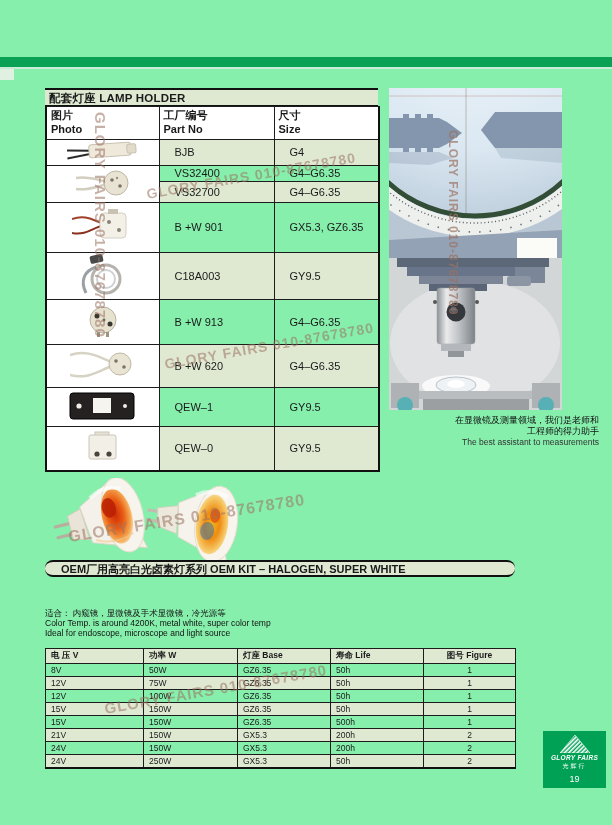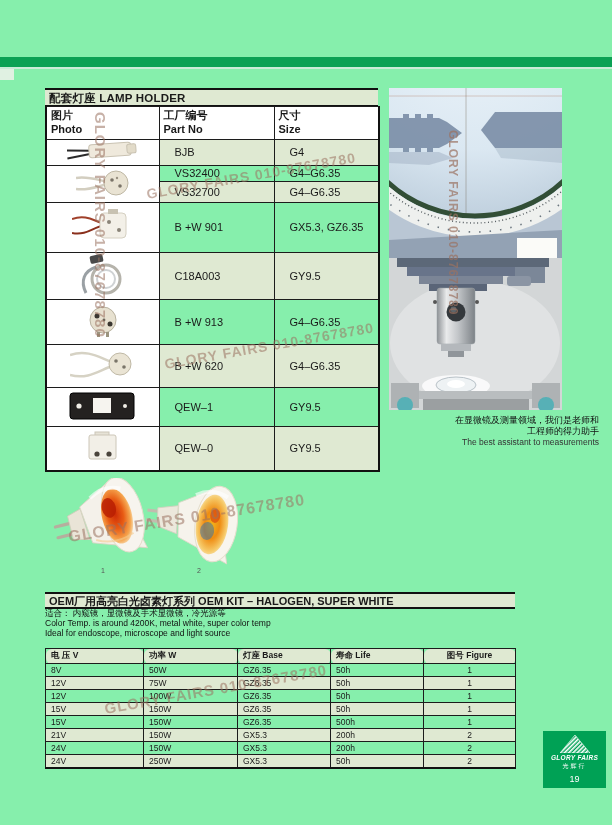--- a/index.html
+++ b/index.html
@@ -31,29 +31,29 @@
   .caption { position:absolute; left:389px; top:415px; width:210px; font-size:9px; line-height:10.5px; color:#111;text-align:right; }
   .caption .en { font-size:8.5px; color:#333; margin-top:1px; }
 
   
   .fig1 { position:absolute; left:52px; top:478px; }
   .fig2 { position:absolute; left:146px; top:480px; }
   .figlab { position:absolute; top:567px; font-size:7px; color:#555; width:10px; text-align:center; }
   .figlab.l1 { left:98px; } .figlab.l2 { left:194px; }
 
   
-  .oem-title { position:absolute; left:45px; top:592px; width:470px; height:17px; line-height:14px;
+  .oem-title { position:absolute; left:45px; top:560px; width:470px; height:17px; line-height:14px;
                background:var(--band-green); border-top:2px solid #111; border-bottom:2px solid #111;
-               font-size:11px; font-weight:bold; padding-left:4px; }
+               font-size:11px; font-weight:bold; padding-left:16px;border-radius:8px; }
   .oem-desc { position:absolute; left:45px; top:608px; width:470px; font-size:8.5px; line-height:10px; color:#111; }
   .oem-tbl { position:absolute; left:45px; top:648px; }
   table.oem-t { width:470px; border-collapse:collapse; table-layout:fixed; }
   table.oem-t th, table.oem-t td { border:1px solid #1c1c1c; font-size:8.5px; padding:1px 0 1px 5px; text-align:left; height:13px; }
   table.oem-t { border:1.5px solid #111; border-bottom:2px solid #111; }
-  table.oem-t th { background:var(--band-green); font-weight:bold; height:14px;border-radius:6px; }
+  table.oem-t th { background:var(--band-green); font-weight:bold; height:14px; }
   table.oem-t tr.g td { background:var(--band-green); }
   table.oem-t td.fig, table.oem-t th.fig { text-align:center; padding-left:0; }
   .co-v{width:98px}.co-w{width:94px}.co-b{width:93px}.co-l{width:93px}.co-f{width:92px}
 
   
   .wm { position:absolute; font-weight:bold; color:var(--wm-brown); opacity:.55; white-space:nowrap;
         letter-spacing:1px; pointer-events:none; }
   .wm.vert { writing-mode:vertical-rl; }
   .wm1 { left:92px; top:112px; font-size:15px; height:350px; }
   .wm2 { left:148px; top:186px; font-size:14px; transform:rotate(-10deg); transform-origin:left bottom; }

